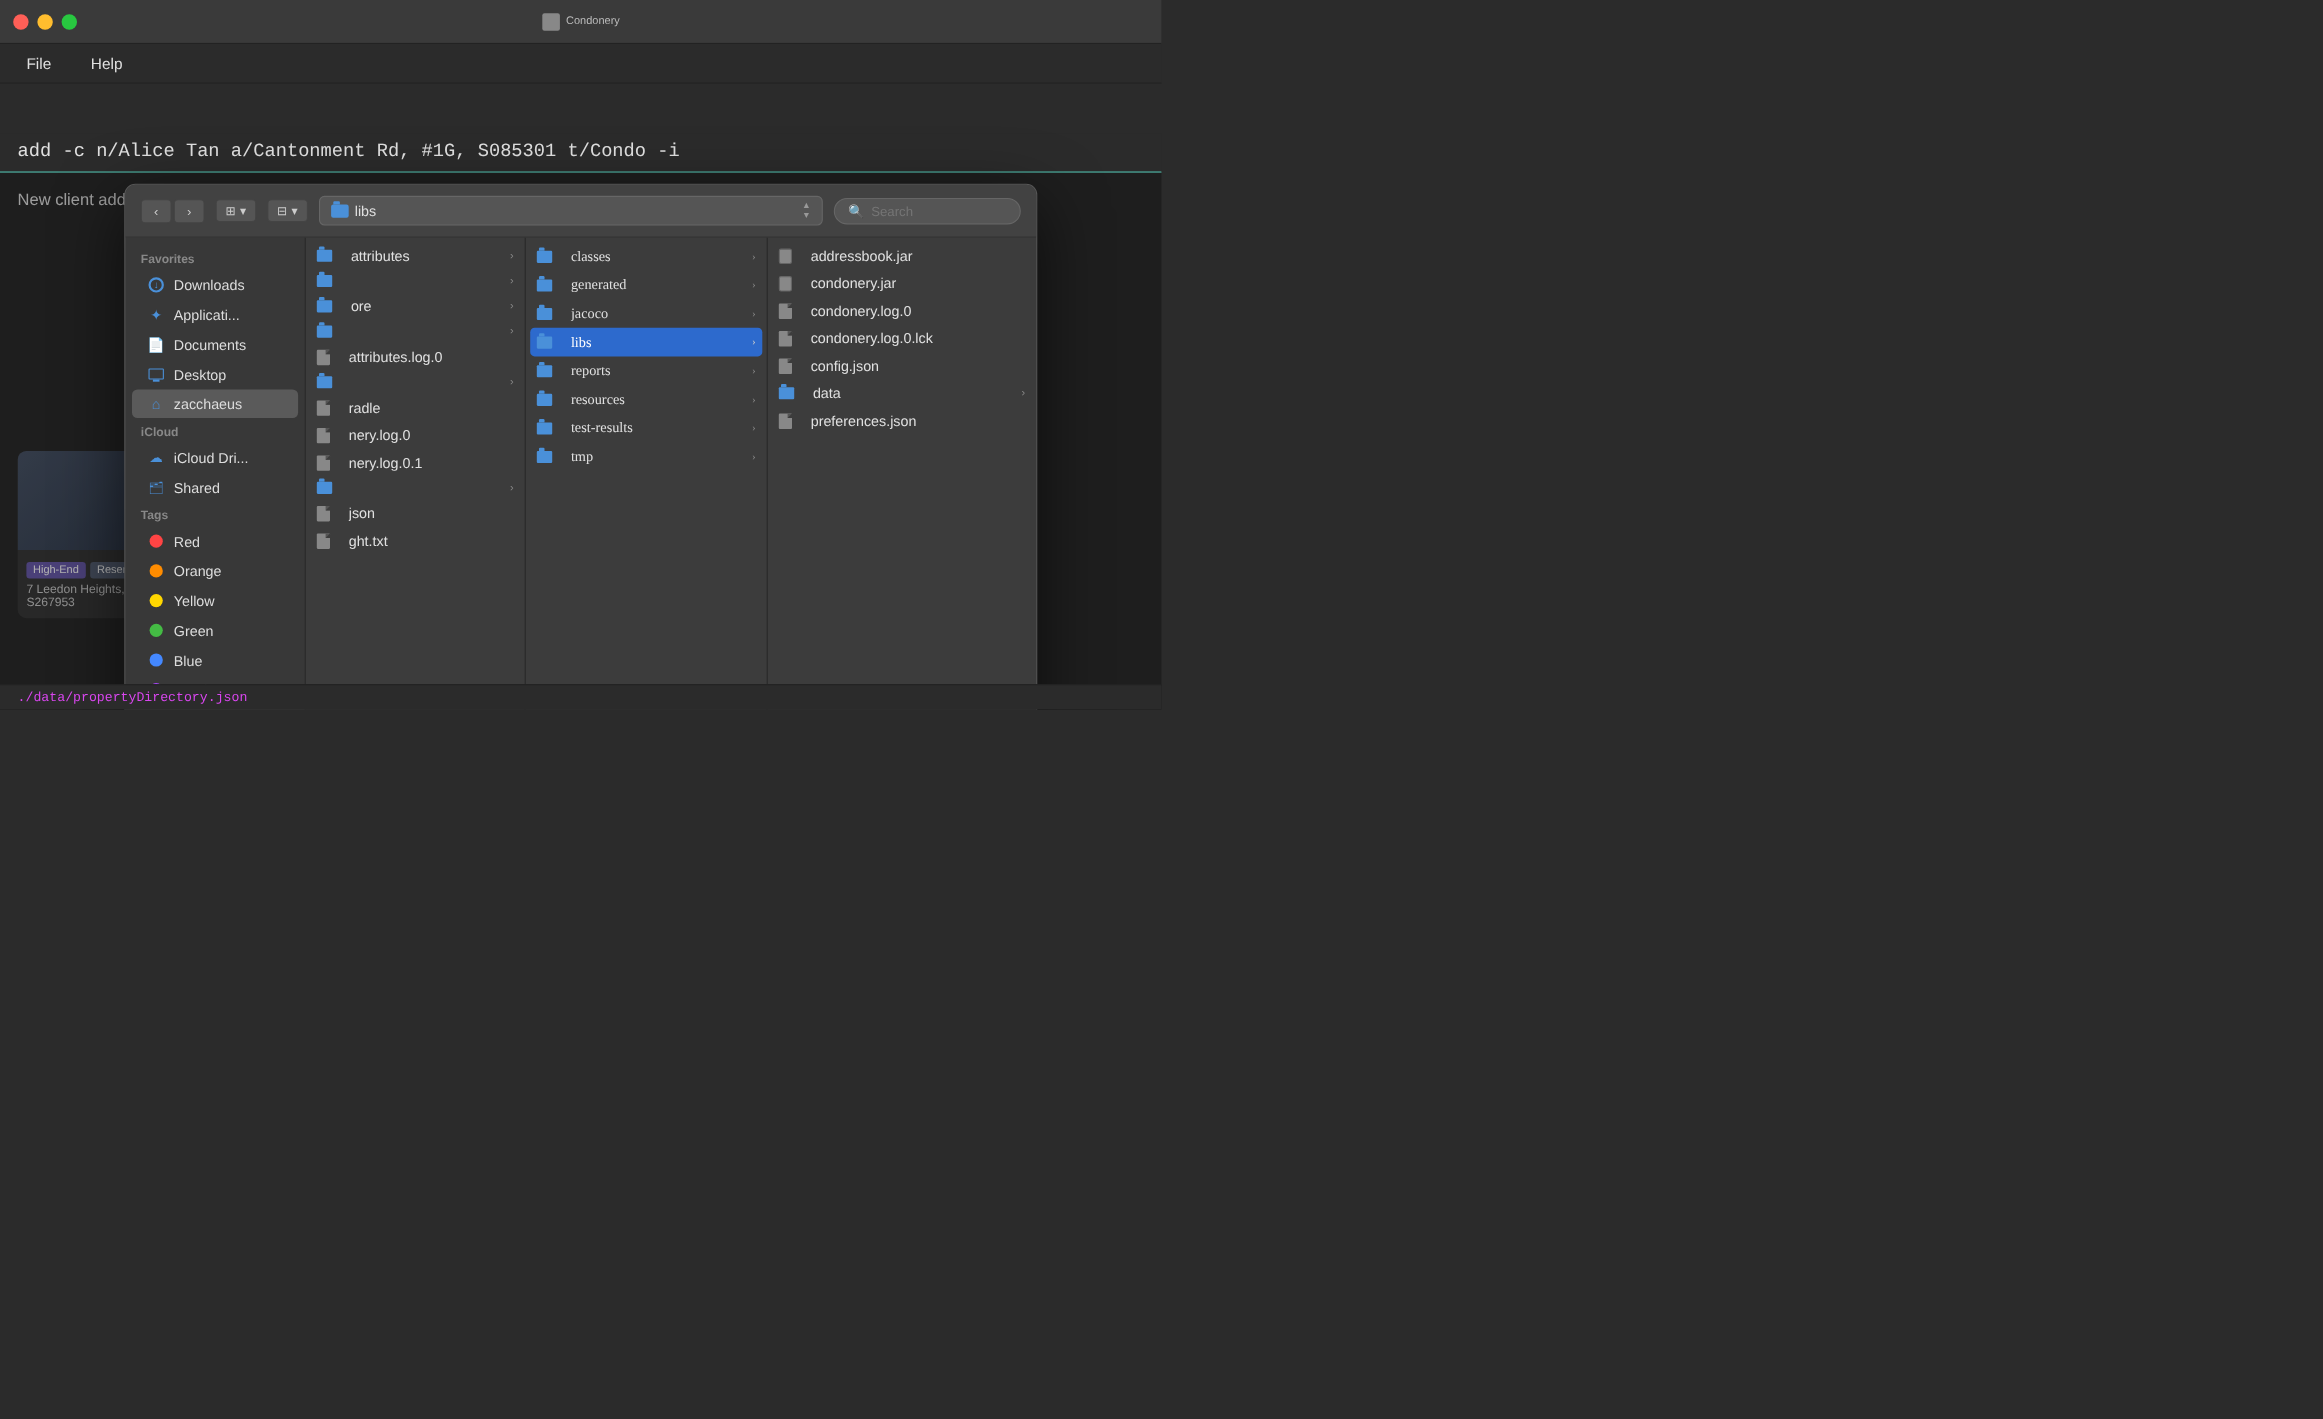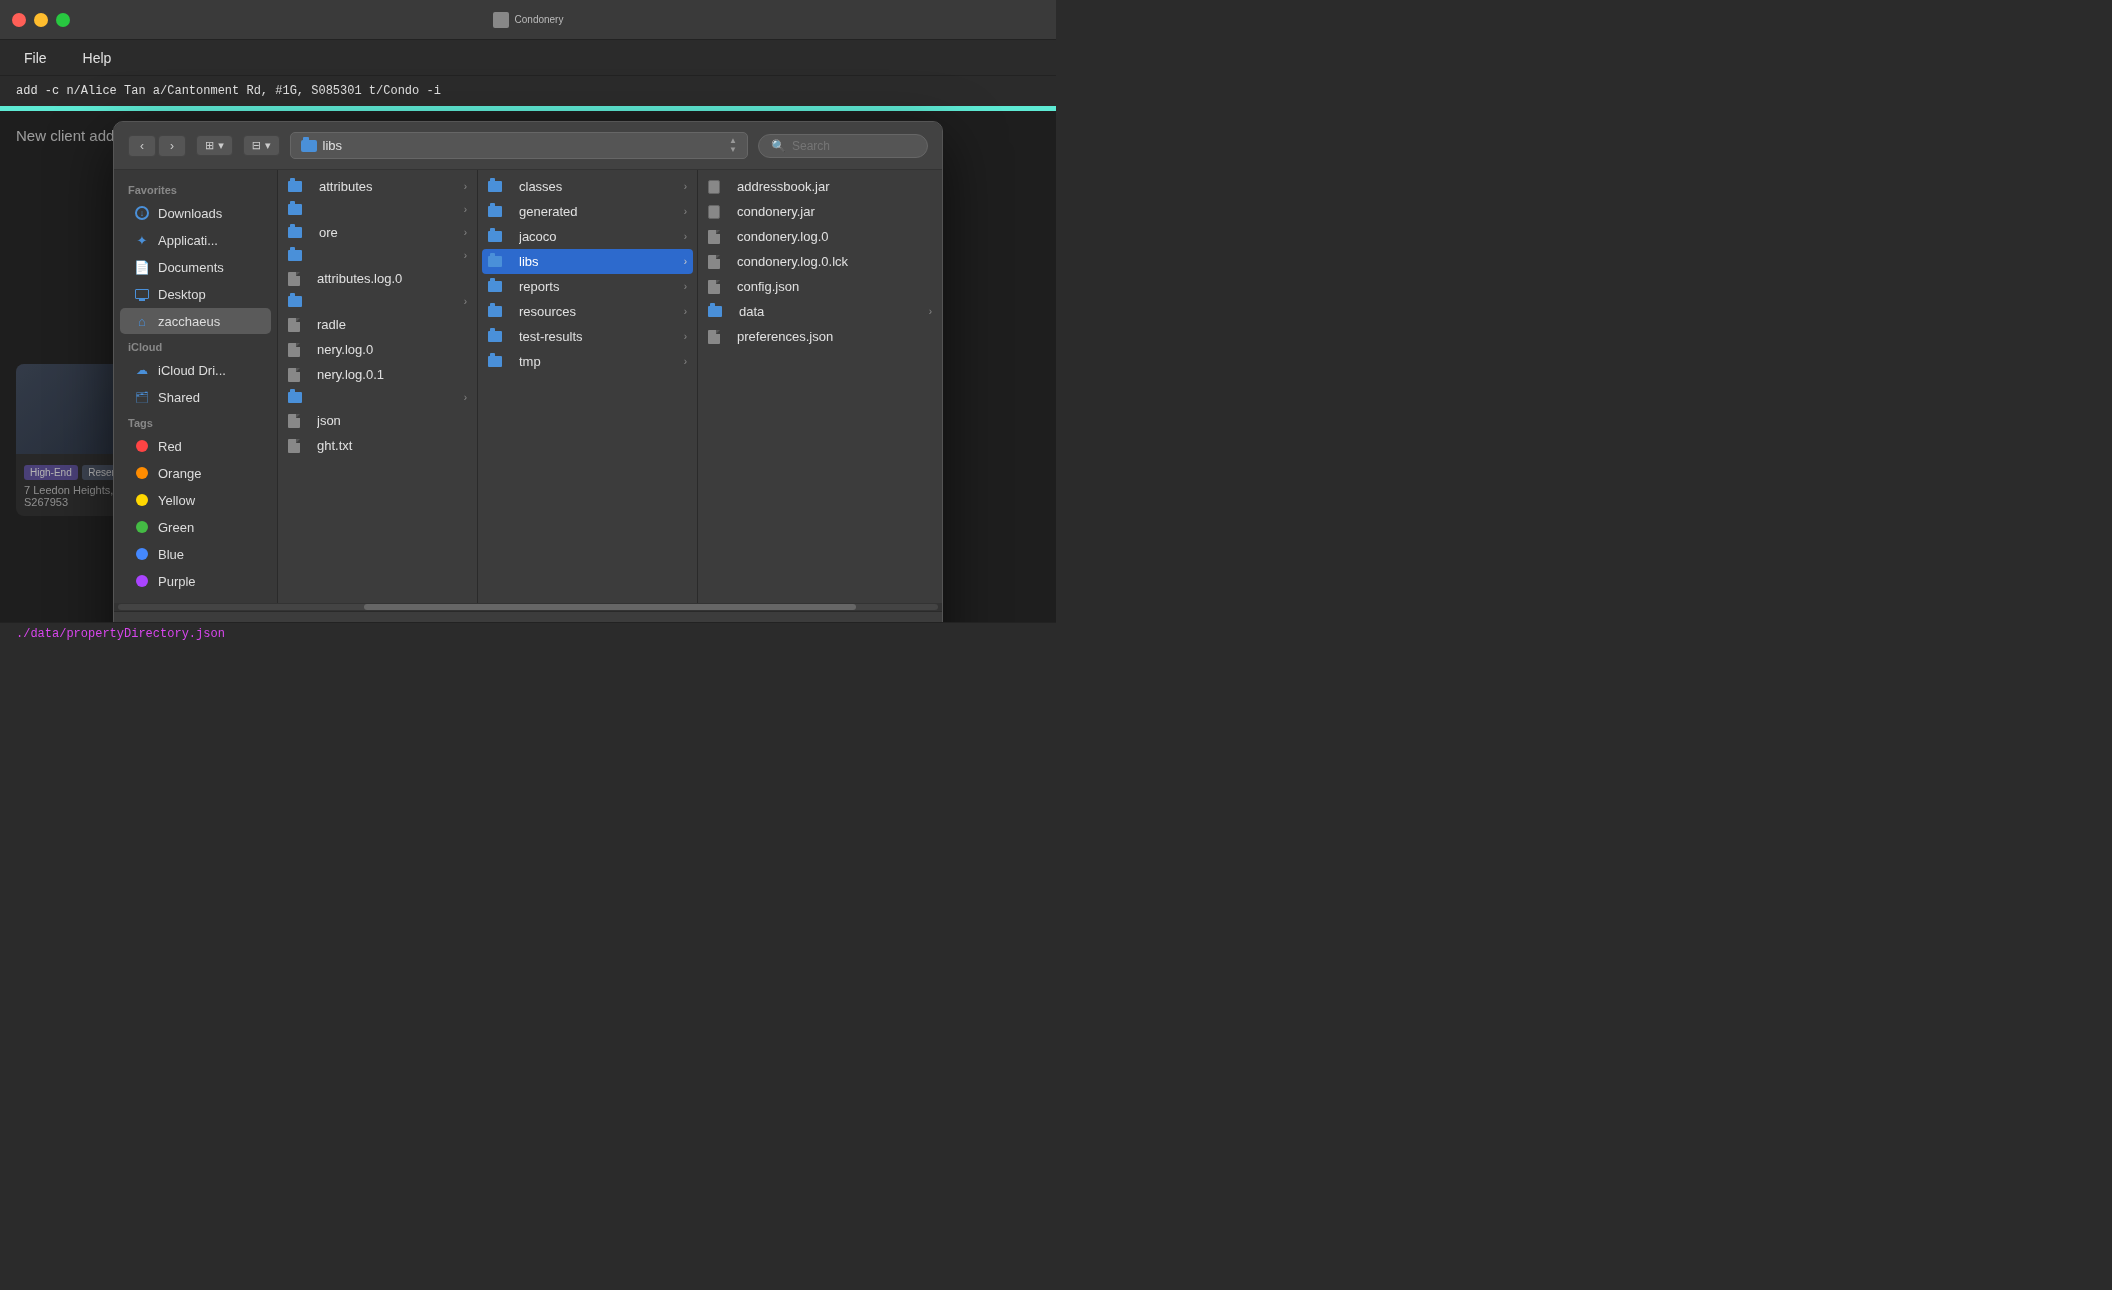--- a/index.html
+++ b/index.html
@@ -68,24 +68,25 @@
       color: #e0e0e0;
       cursor: pointer;
       padding: 4px 8px;
       border-radius: 4px;
     }
 
     
     .command-bar {
       background: #2b2b2b;
       padding: 8px 16px;
-      font-size: 12px;
+      font-size: 17px;
       color: #e0e0e0;
-      border-bottom: 5px solid #5eead4;
+      border-bottom: 1px solid #5eead4;
       font-family: 'Courier New', monospace;
+      margin-top: 45px;
     }
 
     
     .main-content {
       position: relative;
       height: calc(100% - 120px);
       background: #2b2b2b;
     }
 
     
@@ -769,21 +770,21 @@
             <div class="file-item">
               <div class="file-icon-sm"></div>
               <span class="file-item-name">json</span>
             </div>
             <div class="file-item">
               <div class="file-icon-sm"></div>
               <span class="file-item-name">ght.txt</span>
             </div>
           </div>
 
-          <div class="file-column" style="width:220px;">
+          <div class="file-column" style="width:220px;font-family:Liberation Serif, serif;">
             <div class="file-item">
               <div class="folder-icon-sm"></div>
               <span class="file-item-name">classes</span>
               <span class="chevron-right">›</span>
             </div>
             <div class="file-item">
               <div class="folder-icon-sm"></div>
               <span class="file-item-name">generated</span>
               <span class="chevron-right">›</span>
             </div>

